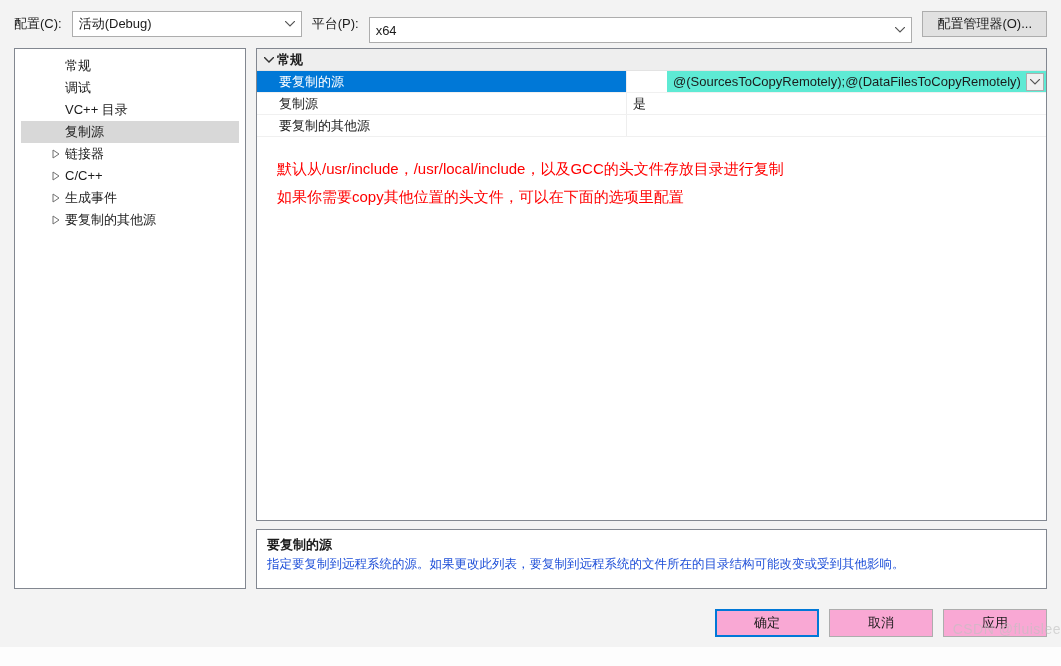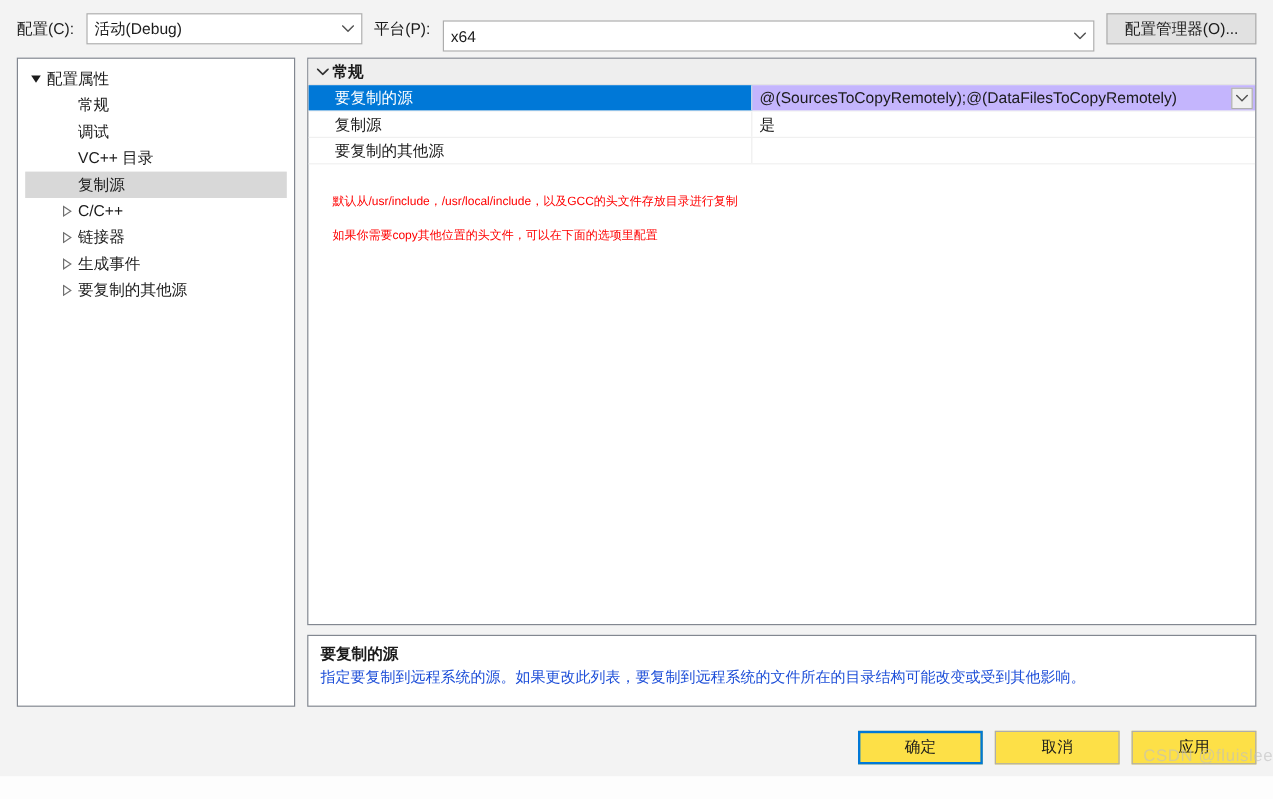--- a/index.html
+++ b/index.html
@@ -119,53 +119,54 @@
     padding-left: 6px;
     height:100%;
     display:flex; align-items:center;
     overflow:hidden; white-space:nowrap;
   }
   .prop-row.selected .name {
     background: #0078d7;
     color: #ffffff;
   }
   .prop-row.selected .value {
-    background: #c4b5fd;
+    background: #5eead4;
+    margin-left: 40px;
   }
   .prop-row .dd {
     margin-left:auto; margin-right:2px;
     width:18px; height:18px;
     border:1px solid #adadad;
     background:#f0f0f0;
     display:flex; align-items:center; justify-content:center;
   }
   .annotation {
     color: #ff0000;
     padding: 18px 6px 0 20px;
-    font-size: 10px;
+    font-size: 15px;
     line-height: 28px;
   }
   .desc {
     border: 1px solid #828790;
     background: #ffffff;
     padding: 6px 10px;
     height: 60px;
   }
   .desc .title { font-weight: 700; margin-bottom: 2px; }
   .desc .text { font-size: 12.5px; color:#1d4ed8; }
   
   .footer {
     height: 48px;
     display: flex; align-items: center; justify-content: flex-end;
     padding: 0 14px; gap: 10px;
   }
   .btn {
     min-width: 104px; height: 28px;
     border: 1px solid #adadad;
-    background: #fde047;
+    background: #f9a8d4;
     display:flex; align-items:center; justify-content:center;
     cursor:pointer;
   }
   .btn.primary { border: 2px solid #0078d7; }
   .watermark {
     position:absolute; right:0; bottom:10px;
     color:#c0c0c0; opacity:0.6;
     font-size:14px; letter-spacing:0.5px;
     pointer-events:none;
   }
@@ -197,28 +198,20 @@
     <div class="mgr-btn">
       <span>配置管理器(O)...</span>
     </div>
   </div>
 
   <div class="body">
 
     <div class="tree">
       <ul>
         <li>
-          <div class="row">
-            <span class="exp">
-              <svg width="10" height="10">
-                  <path d="M1 2 L9 2 L5 8 Z" fill="#1b1b1b"></path>
-                </svg>
-            </span>
-            <span>配置属性</span>
-          </div>
           <ul class="child">
             <li>
                 <div class="row">
                   <span class="exp"></span>
                   <span>常规</span>
                 </div>
               </li>
             <li>
                 <div class="row">
                   <span class="exp"></span>
@@ -228,40 +221,40 @@
             <li>
                 <div class="row">
                   <span class="exp"></span>
                   <span>VC++ 目录</span>
                 </div>
               </li>
             <li>
                 <div class="row selected">
                   <span class="exp"></span>
                   <span>复制源</span>
+                </div>
+              </li>
+            <li>
+                <div class="row">
+              <span class="exp">
+                    <svg width="10" height="10">
+                      <path d="M2 1 L8 5 L2 9 Z" fill="none" stroke="#707070" stroke-width="1"></path>
+                    </svg>
+                  </span>
+              <span>链接器</span>
                 </div>
               </li>
             <li>
                 <div class="row">
               <span class="exp">
                     <svg width="10" height="10">
                       <path d="M2 1 L8 5 L2 9 Z" fill="none" stroke="#707070" stroke-width="1"></path>
                     </svg>
                   </span>
               <span>C/C++</span>
-                </div>
-              </li>
-            <li>
-                <div class="row">
-              <span class="exp">
-                    <svg width="10" height="10">
-                      <path d="M2 1 L8 5 L2 9 Z" fill="none" stroke="#707070" stroke-width="1"></path>
-                    </svg>
-                  </span>
-              <span>链接器</span>
                 </div>
               </li>
             <li>
                 <div class="row">
               <span class="exp">
                     <svg width="10" height="10">
                       <path d="M2 1 L8 5 L2 9 Z" fill="none" stroke="#707070" stroke-width="1"></path>
                     </svg>
                   </span>
               <span>生成事件</span>

